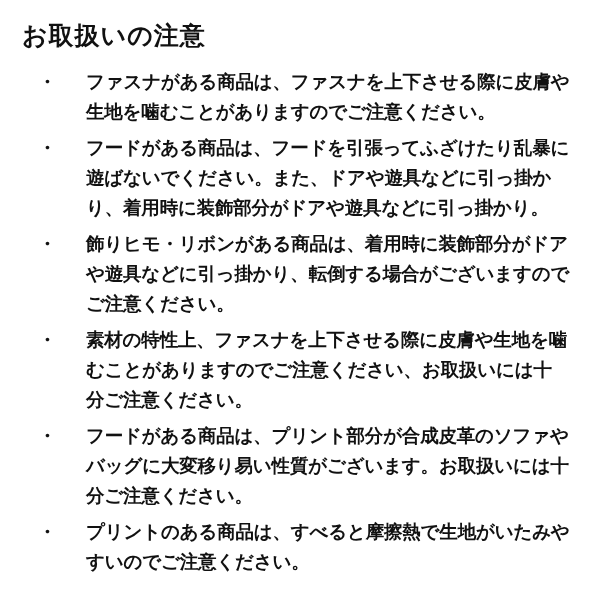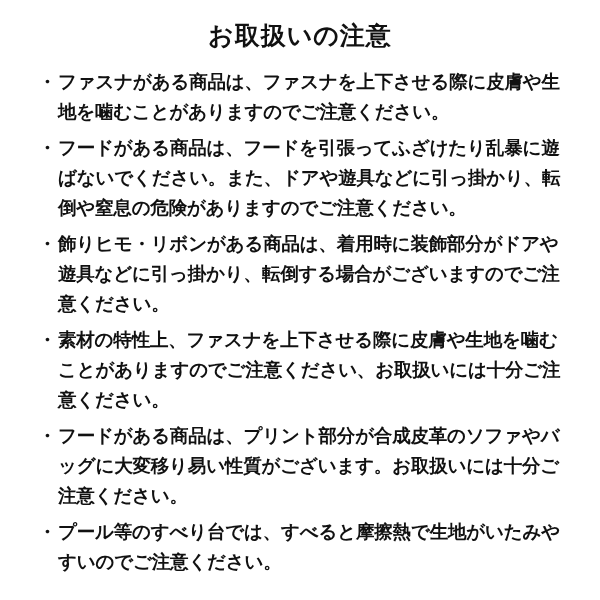--- a/index.html
+++ b/index.html
@@ -16,21 +16,21 @@
   }
   .page {
     position: relative;
     width: 600px;
     height: 600px;
     box-sizing: border-box;
     background: #ffffff;
     padding: 14px 22px 10px 22px;
   }
   .page-title {
-    text-align: center;
+    text-align: left;
     font-size: 25px;
     font-weight: 700;
     letter-spacing: 1px;
     line-height: 1.25;
     margin: 6px 0 16px 0;
     color: #111111;
   }
   .notice-list {
     list-style: none;
     margin: 0;
@@ -54,49 +54,50 @@
     position: absolute;
     left: 0;
     top: 0;
     font-size: 18.5px;
     line-height: 1.62;
     font-weight: 600;
     color: #111111;
   }
   .notice-text {
     display: block;
+    margin-left: 28px;
   }
 </style>
 </head>
 <body>
 
 <div class="page">
 
   <div class="page-title">お取扱いの注意</div>
 
   <ul class="notice-list">
     <li class="notice-item">
       <span class="bullet">・</span>
       <span class="notice-text">ファスナがある商品は、ファスナを上下させる際に皮膚や生地を噛むことがありますのでご注意ください。</span>
     </li>
     <li class="notice-item">
       <span class="bullet">・</span>
-      <span class="notice-text">フードがある商品は、フードを引張ってふざけたり乱暴に遊ばないでください。また、ドアや遊具などに引っ掛かり、転倒や窒息の危険がありますのでご注意ください。</span>
+      <span class="notice-text">フードがある商品は、フードを引張ってふざけたり乱暴に遊ばないでください。また、ドアや遊具などに引っ掛かり、着用時に装飾部分がドアや遊具などに引っ掛かり。</span>
     </li>
     <li class="notice-item">
       <span class="bullet">・</span>
       <span class="notice-text">飾りヒモ・リボンがある商品は、着用時に装飾部分がドアや遊具などに引っ掛かり、転倒する場合がございますのでご注意ください。</span>
     </li>
     <li class="notice-item">
       <span class="bullet">・</span>
       <span class="notice-text">素材の特性上、ファスナを上下させる際に皮膚や生地を噛むことがありますのでご注意ください、お取扱いには十分ご注意ください。</span>
     </li>
     <li class="notice-item">
       <span class="bullet">・</span>
       <span class="notice-text">フードがある商品は、プリント部分が合成皮革のソファやバッグに大変移り易い性質がございます。お取扱いには十分ご注意ください。</span>
     </li>
     <li class="notice-item">
       <span class="bullet">・</span>
-      <span class="notice-text">プール等のすべり台では、すべると摩擦熱で生地がいたみやすいのでご注意ください。</span>
+      <span class="notice-text">プリントのある商品は、すべると摩擦熱で生地がいたみやすいのでご注意ください。</span>
     </li>
   </ul>
 
 </div>
 
 </body></html>

